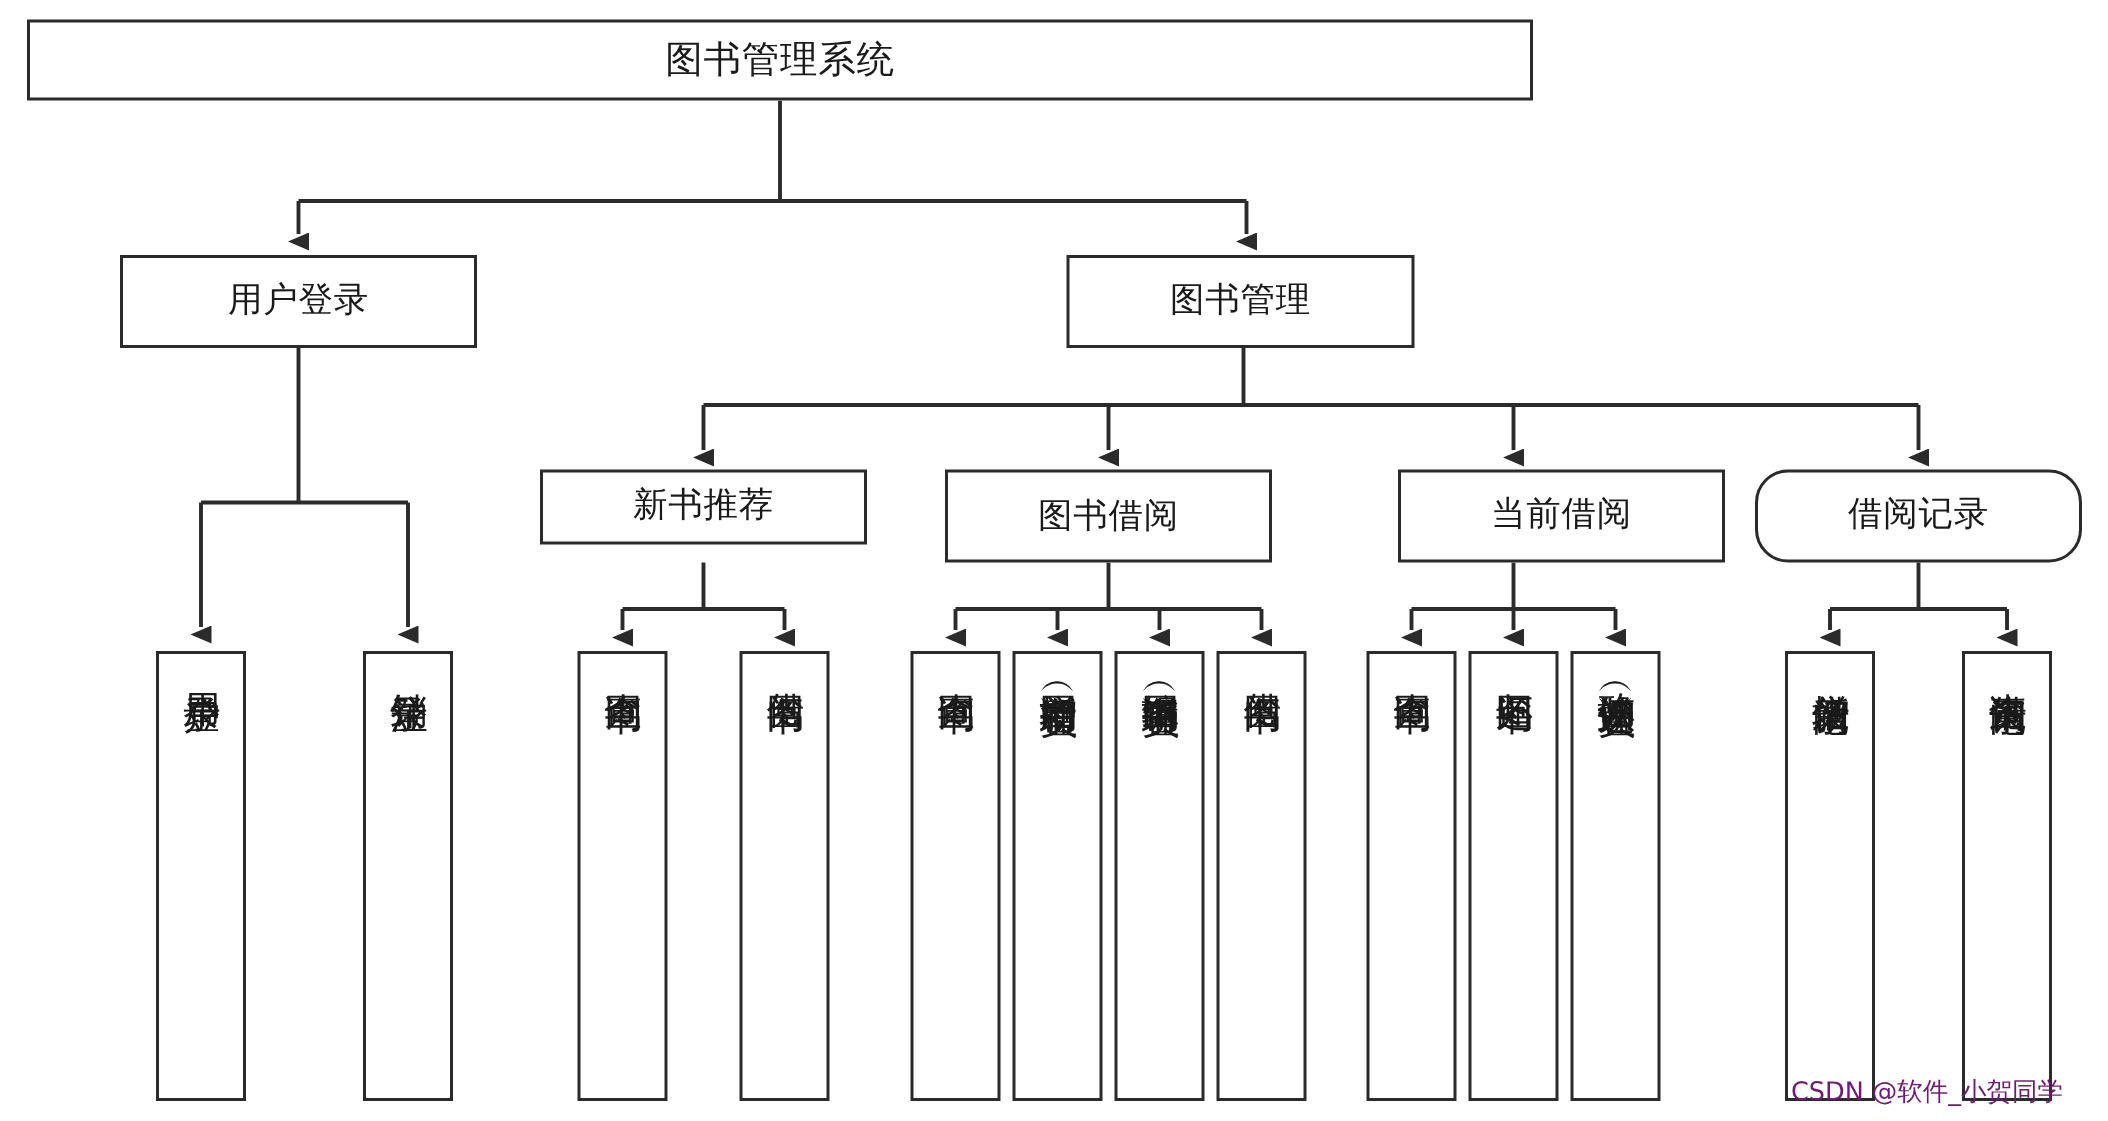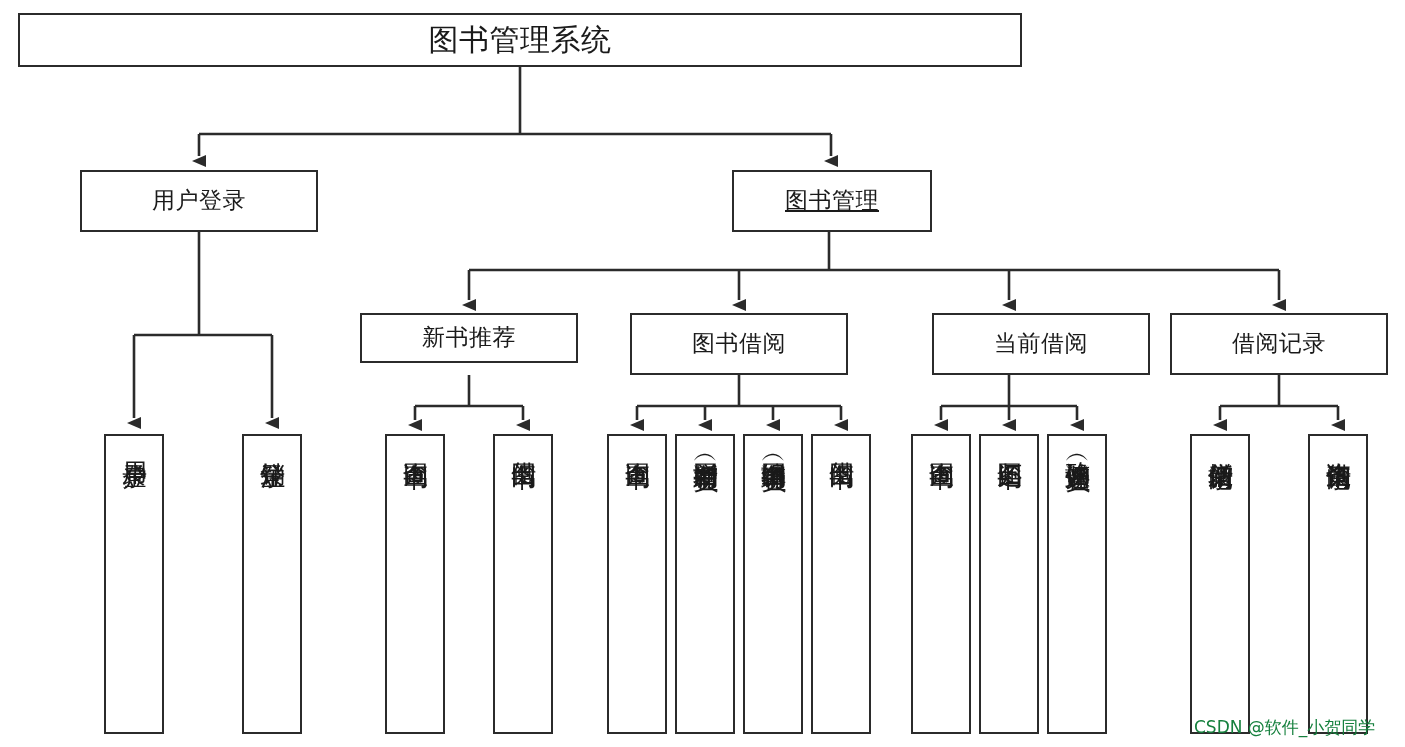--- a/index.html
+++ b/index.html
@@ -42,40 +42,40 @@
   .node .lbl {
     display: block;
     white-space: nowrap;
   }
   
   .node.horiz .lbl {
     font-size: 23px;
     letter-spacing: 0.5px;
   }
   .node.root .lbl {
-    font-size: 30px;
+    font-size: 25px;
     text-align: center;
   }
   
   .node.vert {
     align-items: flex-start;
     padding-top: 6px;
   }
   .node.vert .lbl {
     writing-mode: vertical-rl;
     text-orientation: upright;
     font-size: 25px;
     line-height: 1.05;
     letter-spacing: 1px;
     white-space: nowrap;
   }
   .watermark {
     position: absolute;
     font-size: 17px;
-    color: #15803d;
+    color: #701a75;
     white-space: nowrap;
     z-index: 5;
     font-family: "DejaVu Sans", "Liberation Sans", sans-serif;
   }
 </style>
 </head>
 <body>
 
 <div id="canvas">
 
@@ -129,34 +129,34 @@
     </g>
   </svg>
 
   <div class="node horiz root" style="left:18px; top:13px; width:1004px; height:54px;">
     <span class="lbl">图书管理系统</span>
   </div>
 
   <div class="node horiz" style="left:80px; top:170px; width:238px; height:62px;">
     <span class="lbl">用户登录</span>
   </div>
-  <div class="node horiz" style="left:732px; top:170px; width:200px; height:62px;text-decoration:underline;">
+  <div class="node horiz" style="left:711px; top:170px; width:232px; height:62px;">
     <span class="lbl">图书管理</span>
   </div>
 
   <div class="node horiz" style="left:360px; top:313px; width:218px; height:50px;">
     <span class="lbl">新书推荐</span>
   </div>
   <div class="node horiz" style="left:630px; top:313px; width:218px; height:62px;font-family:Liberation Serif, serif;">
     <span class="lbl">图书借阅</span>
   </div>
   <div class="node horiz" style="left:900px; top:313px; width:218px; height:62px;margin-left:32px;">
     <span class="lbl">当前借阅</span>
   </div>
-  <div class="node horiz" style="left:1170px; top:313px; width:218px; height:62px;">
+  <div class="node horiz" style="left:1170px; top:313px; width:218px; height:62px;border-radius:22px;">
     <span class="lbl">借阅记录</span>
   </div>
 
   <div class="node vert" style="left:104px; top:434px; width:60px; height:300px;">
     <span class="lbl">用户登录</span>
   </div>
   <div class="node vert" style="left:242px; top:434px; width:60px; height:300px;">
     <span class="lbl">注销登录</span>
   </div>
 

